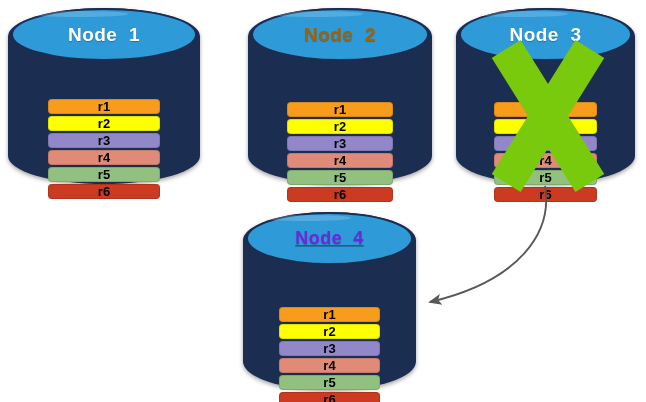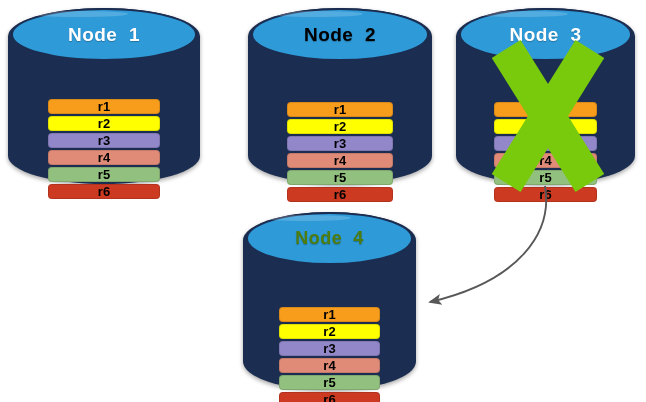--- a/index.html
+++ b/index.html
@@ -149,21 +149,21 @@
       <div class="rec" style="background: rgb(146, 192, 126); color: rgb(0, 0, 0);">r5</div>
       <div class="rec" style="background: rgb(204, 58, 34); color: rgb(0, 0, 0);">r6</div>
     </div>
   </div>
 
   <div class="node" id="node-2">
     <div class="body" style="background: rgb(27, 45, 81);"></div>
     <div class="top" style="background: rgb(46, 154, 216); border-color: rgb(27, 45, 81);">
       <div class="top-gloss"></div>
     </div>
-    <div class="title" style="color: #000000;">Node  2</div>
+    <div class="title" style="color: #a16207;">Node  2</div>
     <div class="recs">
       <div class="rec" style="background: rgb(248, 156, 28); color: rgb(0, 0, 0);">r1</div>
       <div class="rec" style="background: rgb(255, 255, 0); color: rgb(0, 0, 0);">r2</div>
       <div class="rec" style="background: rgb(146, 135, 201); color: rgb(0, 0, 0);">r3</div>
       <div class="rec" style="background: rgb(223, 139, 119); color: rgb(0, 0, 0);">r4</div>
       <div class="rec" style="background: rgb(146, 192, 126); color: rgb(0, 0, 0);">r5</div>
       <div class="rec" style="background: rgb(204, 58, 34); color: rgb(0, 0, 0);">r6</div>
     </div>
   </div>
 
@@ -186,21 +186,21 @@
   <div id="fail-x">
     <div class="stroke s1" style="background: rgb(121, 201, 12);"></div>
     <div class="stroke s2" style="background: rgb(121, 201, 12);"></div>
   </div>
 
   <div class="node" id="node-4">
     <div class="body" style="background: rgb(27, 45, 81);"></div>
     <div class="top" style="background: rgb(46, 154, 216); border-color: rgb(27, 45, 81);">
       <div class="top-gloss"></div>
     </div>
-    <div class="title" style="color: #4d7c0f;">Node  4</div>
+    <div class="title" style="color: #6d28d9; text-decoration: underline;">Node  4</div>
     <div class="recs">
       <div class="rec" style="background: rgb(248, 156, 28); color: rgb(0, 0, 0);">r1</div>
       <div class="rec" style="background: rgb(255, 255, 0); color: rgb(0, 0, 0);">r2</div>
       <div class="rec" style="background: rgb(146, 135, 201); color: rgb(0, 0, 0);">r3</div>
       <div class="rec" style="background: rgb(223, 139, 119); color: rgb(0, 0, 0);">r4</div>
       <div class="rec" style="background: rgb(146, 192, 126); color: rgb(0, 0, 0);">r5</div>
       <div class="rec" style="background: rgb(204, 58, 34); color: rgb(0, 0, 0);">r6</div>
     </div>
   </div>
 

